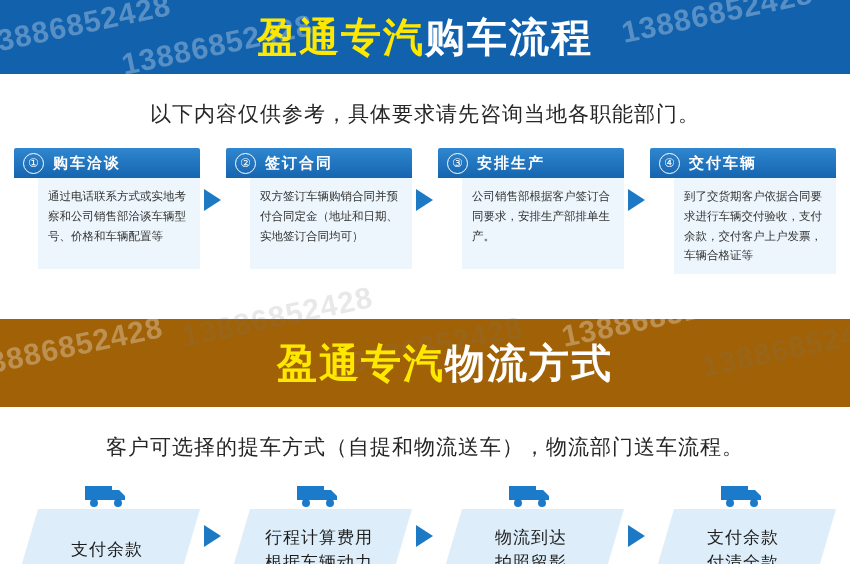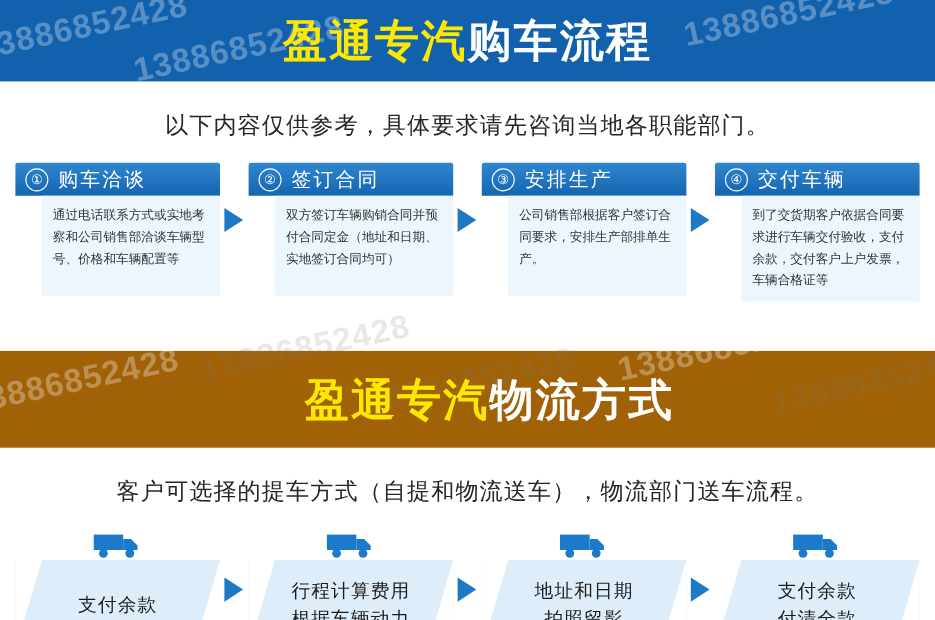--- a/index.html
+++ b/index.html
@@ -81,21 +81,21 @@
     border-radius:2px 2px 0 0;
   }
   .step-num{
     width:19px;height:19px;
     border:1.6px solid #fff;border-radius:50%;
     display:flex;align-items:center;justify-content:center;
     font-size:12px;margin-left:9px;margin-right:9px;
     line-height:1;
   }
   .step-title{
-    font-size:18px;font-weight:normal;letter-spacing:2px;
+    font-size:15px;font-weight:bold;letter-spacing:2px;
   }
   .step-body{
     background:#edf6fc;
     min-height:74px;
     padding:9px 9px 8px 10px;
     font-size:11.5px;
     line-height:1.72;
     color:#333;
     margin-left:24px;
   }
@@ -281,21 +281,21 @@
       <div class="truck">
         <svg width="44" height="26" viewBox="0 0 44 26">
           <rect x="0" y="3" width="27" height="14" fill="#1b7ac9"></rect>
           <path d="M27 7 h7 l6 6 v4 h-13 z" fill="#1b7ac9"></path>
           <circle cx="9" cy="20" r="4" fill="#1b7ac9"></circle>
           <circle cx="33" cy="20" r="4" fill="#1b7ac9"></circle>
         </svg>
       </div>
       <div class="logi-box">
         <div class="txt">
-          <div>地址和日期</div>
+          <div>物流到达</div>
           <div>拍照留影</div>
         </div>
       </div>
     </div>
 
     <div class="arrow2">
       <svg width="22" height="26" viewBox="0 0 22 26">
           <path d="M2 2 L19 13 L2 24 Z" fill="#1e79c4"></path>
         </svg>
     </div>

